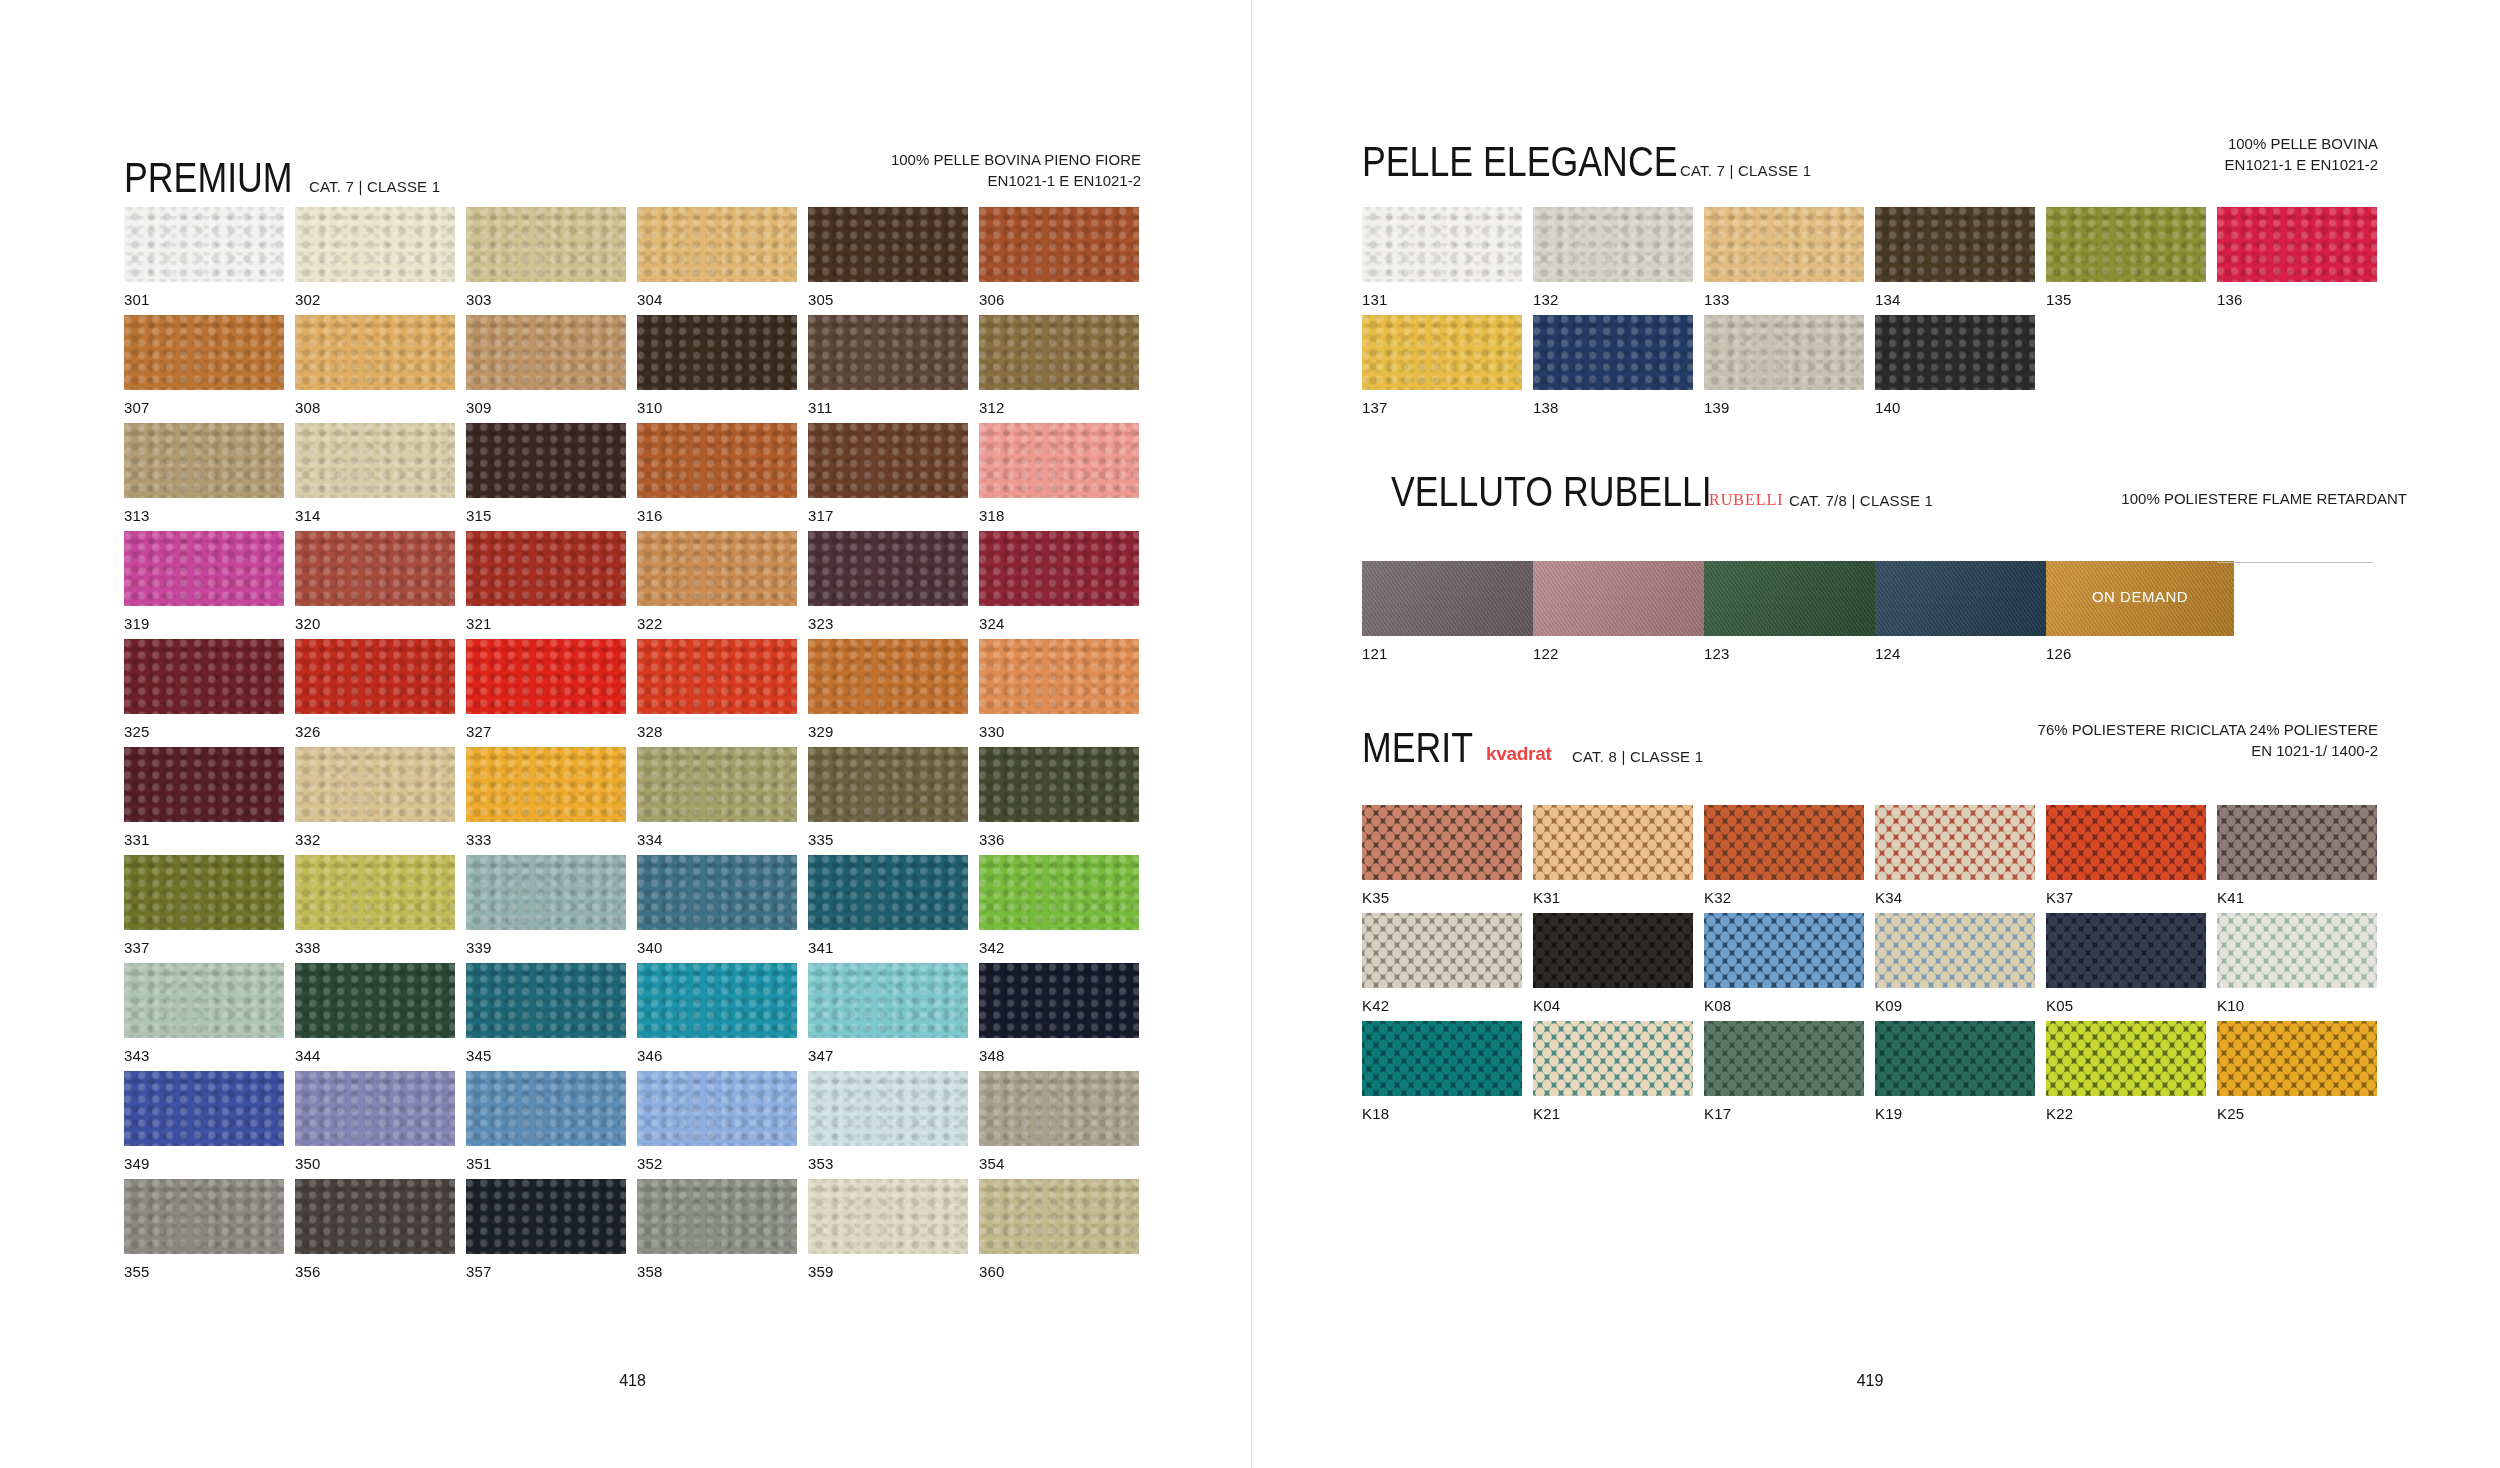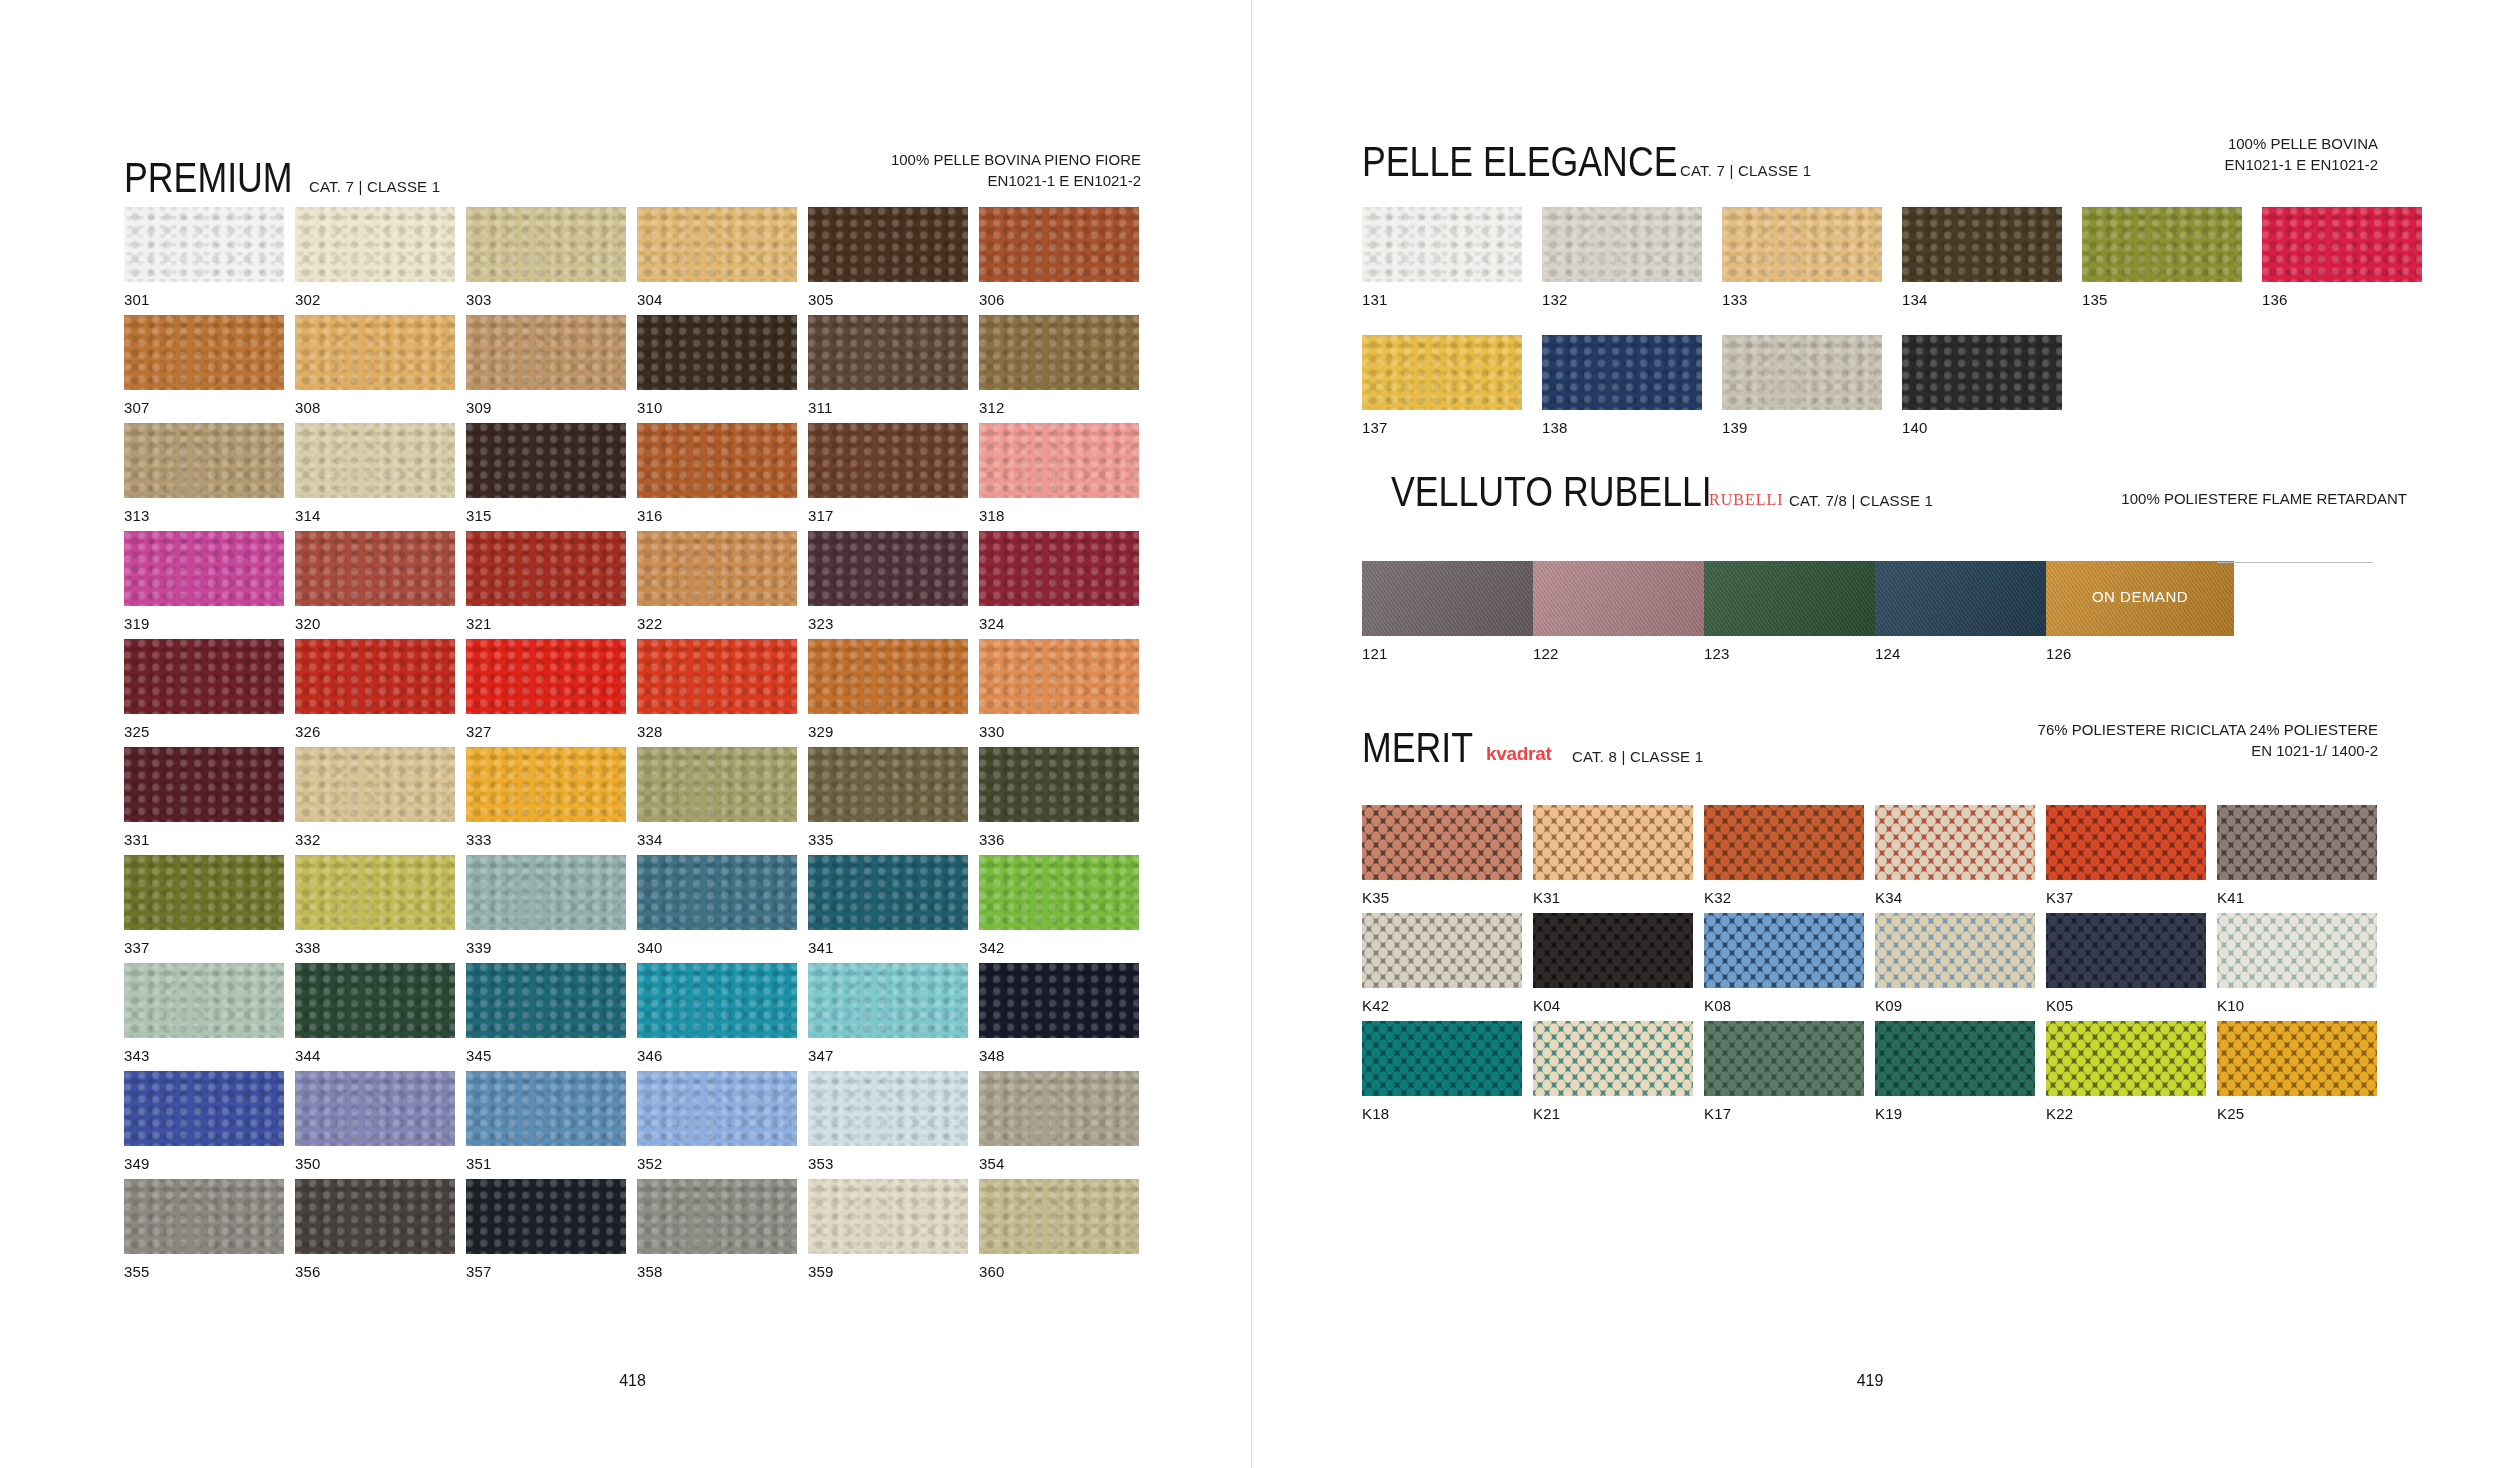--- a/index.html
+++ b/index.html
@@ -453,21 +453,21 @@
   </div>
 
 <div class="sec-header" id="hdr-elegance" style="left:1362px;top:132px;width:1016px;">
   <div class="sec-title">PELLE ELEGANCE</div>
   <div class="meta">CAT. 7  |  CLASSE 1</div>
   <div class="comp">
     <div>100% PELLE BOVINA</div>
     <div>EN1021-1 E EN1021-2</div>
   </div>
 </div>
-<div class="grid" style="left:1362px;top:207px;gap:20px;">
+<div class="grid" style="left:1362px;top:207px;">
 
 <div class="cell">
       <div class="swatch t-leather" style="--c1: #f0efec;">
         <span class="overlay"></span>
       </div>
       <div class="code">131</div>
     </div>
     <div class="cell">
       <div class="swatch t-leather" style="--c1: #d6d2c7;">
         <span class="overlay"></span>

